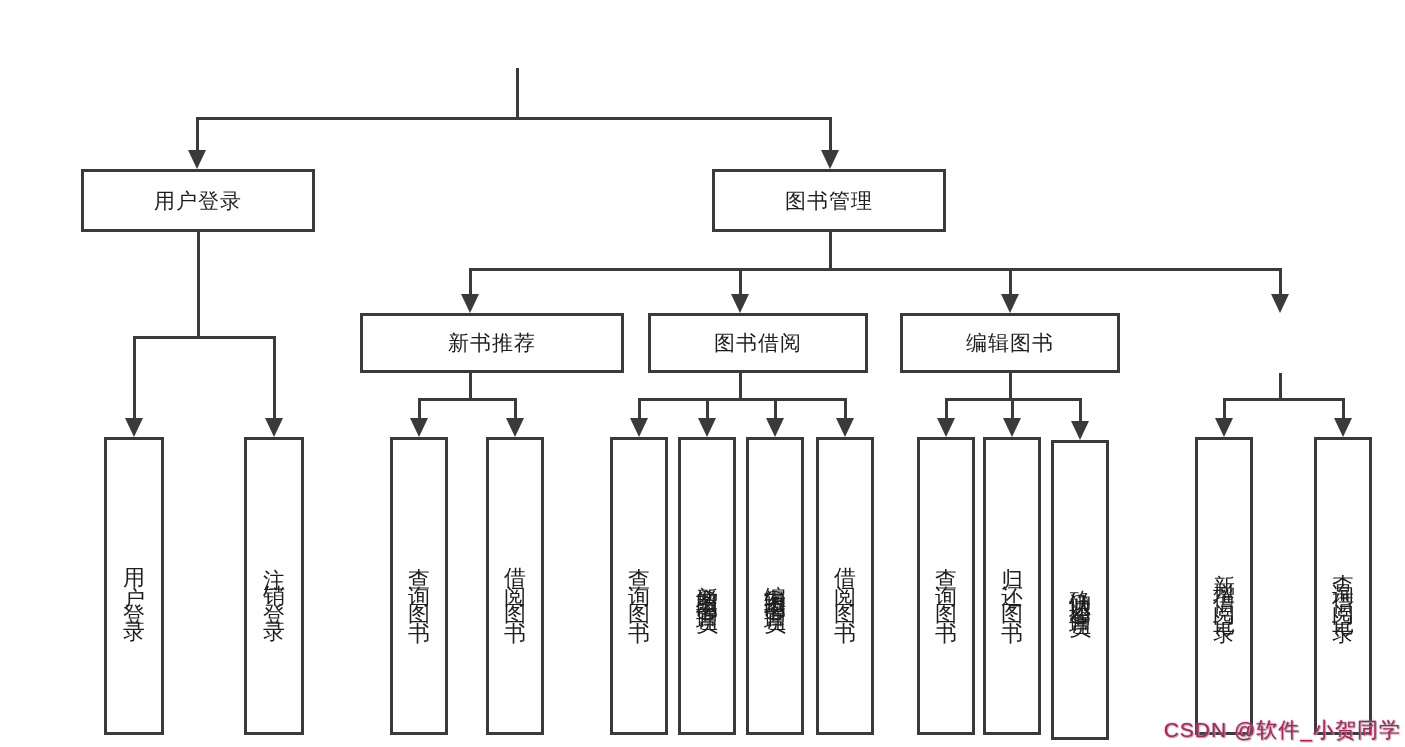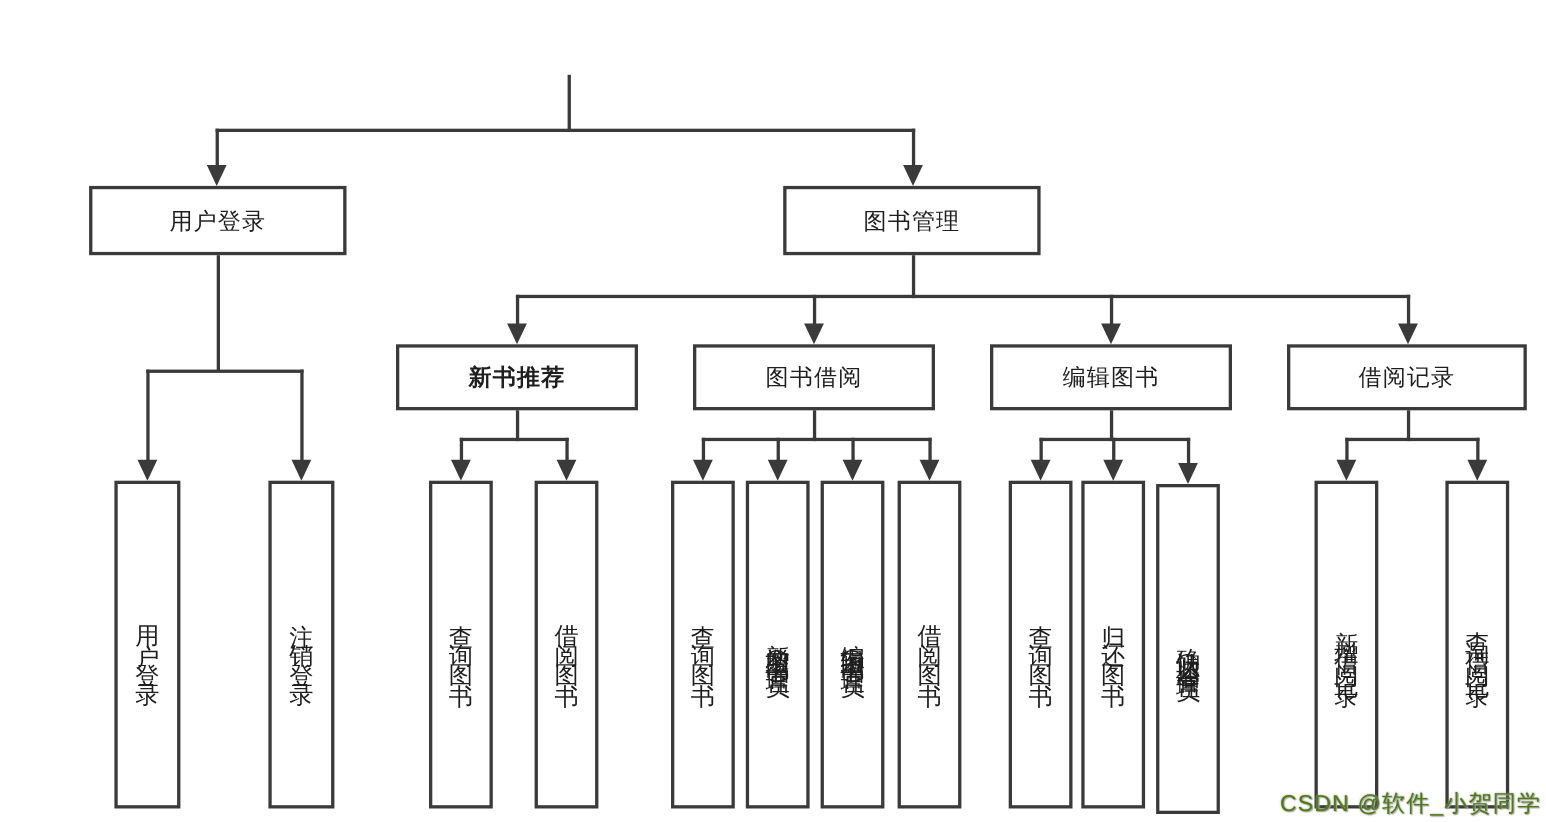--- a/index.html
+++ b/index.html
@@ -44,21 +44,21 @@
     position:absolute;
     width:0;height:0;
     border-left:9px solid transparent;
     border-right:9px solid transparent;
     border-top:19px solid var(--line);
   }
   .watermark{
     position:absolute;
     right:4px;top:716px;
     font-size:21px;
-    color:#4d7c0f;
+    color:#be185d;
     text-shadow:0 0 2px #8f8f8f, 1px 1px 1px #a8a8a8;
     letter-spacing:1px;
     white-space:nowrap;
   }
 </style>
 </head>
 <body>
 
 <div id="stage">
 
@@ -88,31 +88,28 @@
   <div class="h" style="left:468.5px;top:268px;width:813px;"></div>
   <div class="v" style="left:468.5px;top:268px;height:28px;"></div>
   <div class="arw" style="left:461px;top:294px;"></div>
   <div class="v" style="left:738.5px;top:268px;height:28px;"></div>
   <div class="arw" style="left:731px;top:294px;"></div>
   <div class="v" style="left:1008.5px;top:268px;height:28px;"></div>
   <div class="arw" style="left:1001px;top:294px;"></div>
   <div class="v" style="left:1278.5px;top:268px;height:28px;"></div>
   <div class="arw" style="left:1271px;top:294px;"></div>
 
-  <div class="node" style="left:360px;top:313px;width:220px;height:60px;font-weight:bold;">
+  <div class="node" style="left:360px;top:313px;width:264px;height:60px;">
     <span>新书推荐</span>
   </div>
-  <div class="node" style="left:630px;top:313px;width:220px;height:60px;align-items:center;">
+  <div class="node" style="left:648px;top:313px;width:220px;height:60px;align-items:center;">
     <span>图书借阅</span>
   </div>
   <div class="node" style="left:900px;top:313px;width:220px;height:60px;">
     <span>编辑图书</span>
-  </div>
-  <div class="node" style="left:1170px;top:313px;width:218px;height:60px;">
-    <span>借阅记录</span>
   </div>
 
   <div class="v" style="left:468.5px;top:373px;height:28px;"></div>
   <div class="h" style="left:417.5px;top:398px;width:99px;"></div>
   <div class="v" style="left:417.5px;top:398px;height:21px;"></div>
   <div class="arw" style="left:410px;top:418px;"></div>
   <div class="v" style="left:513.5px;top:398px;height:21px;"></div>
   <div class="arw" style="left:506px;top:418px;"></div>
 
   <div class="v" style="left:738.5px;top:373px;height:28px;"></div>

